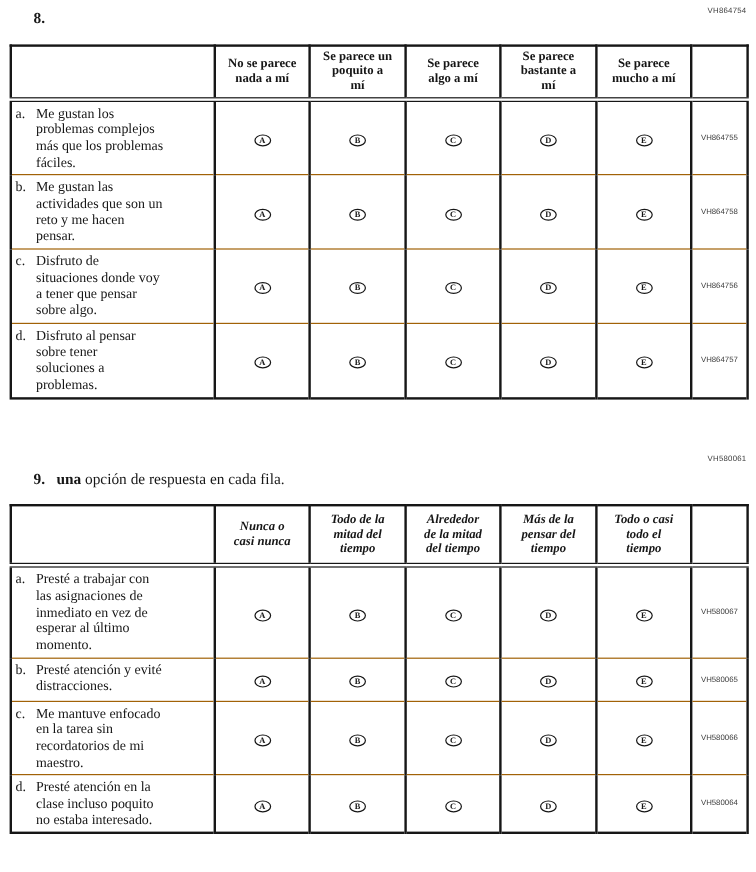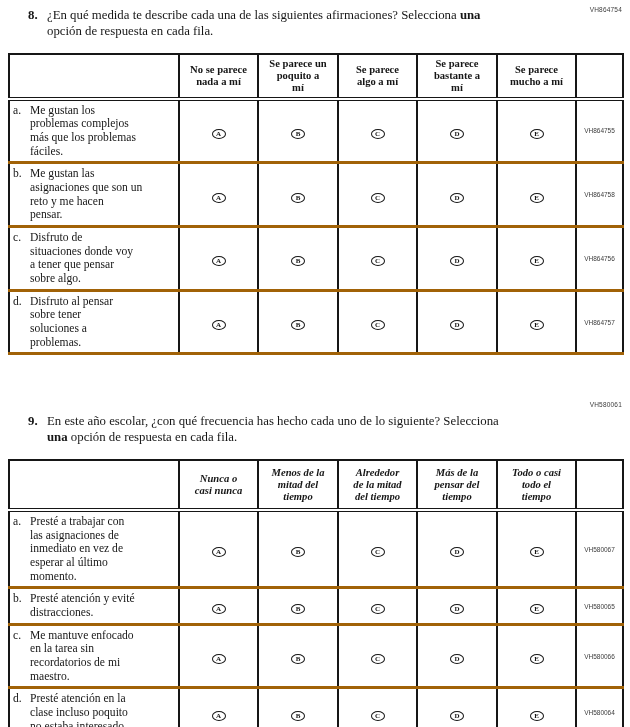--- a/index.html
+++ b/index.html
@@ -29,21 +29,21 @@
     margin: 13px 0 0 8px; width: 614px;
     border: 2px solid #161616;
   }
   .qtable th, .qtable td { border: 2px solid #161616; }
   .qtable th {
     border-bottom: 4px double #161616;
     font-size: 10.6px; line-height: 1.13; font-weight: bold;
     text-align: center; vertical-align: middle;
     white-space: pre-line; padding: 3px 1px;
   }
-  .qtable td { border-top: 1px solid #161616; border-bottom: 3px solid #a16207; }
+  .qtable td { border-top: 1px solid #161616; border-bottom: 1px solid #a16207; }
   td.stem { padding: 3px 2px 3px 3px; vertical-align: top; font-size: 11.6px; line-height: 1.18; }
   .rletter { display: inline-block; width: 17px; vertical-align: top; }
   .rtext { display: inline-block; white-space: pre-line; vertical-align: top; }
   td.opt { text-align: center; vertical-align: middle; }
   .bubble {
     display: inline-flex; width: 14px; height: 10px;
     border: 1px solid #161616; border-radius: 50%;
     align-items: center; justify-content: center;
     font-size: 7px; font-weight: bold; cursor: pointer;
   }
@@ -65,22 +65,20 @@
   col.c-opt2 { width: 80px; }
   col.c-code { width: 47px; }
 </style>
 </head>
 <body>
 
 <div class="question" id="q8">
   <div class="acc-code">VH864754</div>
   <div class="prompt">
     <span class="qnum">8.</span>
-    <span class="ptext"><span>¿En qué medida te describe cada una de las siguientes afirmaciones? Selecciona </span><b>una</b><span>
-opción de respuesta en cada fila.</span></span>
   </div>
 
   <table class="qtable" id="t1">
     <colgroup>
       <col class="c-stem">
         <col class="c-opt">
         <col class="c-opt2">
         <col class="c-opt">
         <col class="c-opt2">
         <col class="c-opt">
@@ -115,21 +113,21 @@
         <td class="opt"><span class="bubble">A</span></td>
         <td class="opt"><span class="bubble">B</span></td>
         <td class="opt"><span class="bubble">C</span></td>
         <td class="opt"><span class="bubble">D</span></td>
         <td class="opt"><span class="bubble">E</span></td>
         <td class="codecell">VH864755</td>
       </tr>
       <tr>
         <td class="stem">
           <span class="rletter">b.</span><span class="rtext">Me gustan las
-asignaciones que son un
+actividades que son un
 reto y me hacen
 pensar.</span>
         </td>
         <td class="opt"><span class="bubble">A</span></td>
         <td class="opt"><span class="bubble">B</span></td>
         <td class="opt"><span class="bubble">C</span></td>
         <td class="opt"><span class="bubble">D</span></td>
         <td class="opt"><span class="bubble">E</span></td>
         <td class="codecell">VH864758</td>
       </tr>
@@ -162,40 +160,39 @@
         <td class="codecell">VH864757</td>
       </tr>
     </tbody>
   </table>
 </div>
 
 <div class="question" id="q9">
   <div class="acc-code">VH580061</div>
   <div class="prompt">
     <span class="qnum">9.</span>
-    <span class="ptext"><span>En este año escolar, ¿con qué frecuencia has hecho cada uno de lo siguiente? Selecciona
-</span><b>una</b><span> opción de respuesta en cada fila.</span></span>
+    <span class="ptext"><b>una</b><span> opción de respuesta en cada fila.</span></span>
   </div>
 
   <table class="qtable" id="t2">
     <colgroup>
       <col class="c-stem">
         <col class="c-opt">
         <col class="c-opt2">
         <col class="c-opt">
         <col class="c-opt2">
         <col class="c-opt">
         <col class="c-code">
     </colgroup>
     <thead>
       <tr>
         <th></th>
         <th>Nunca o
 casi nunca</th>
-        <th>Menos de la
+        <th>Todo de la
 mitad del
 tiempo</th>
         <th>Alrededor
 de la mitad
 del tiempo</th>
         <th>Más de la
 pensar del
 tiempo</th>
         <th>Todo o casi
 todo el

